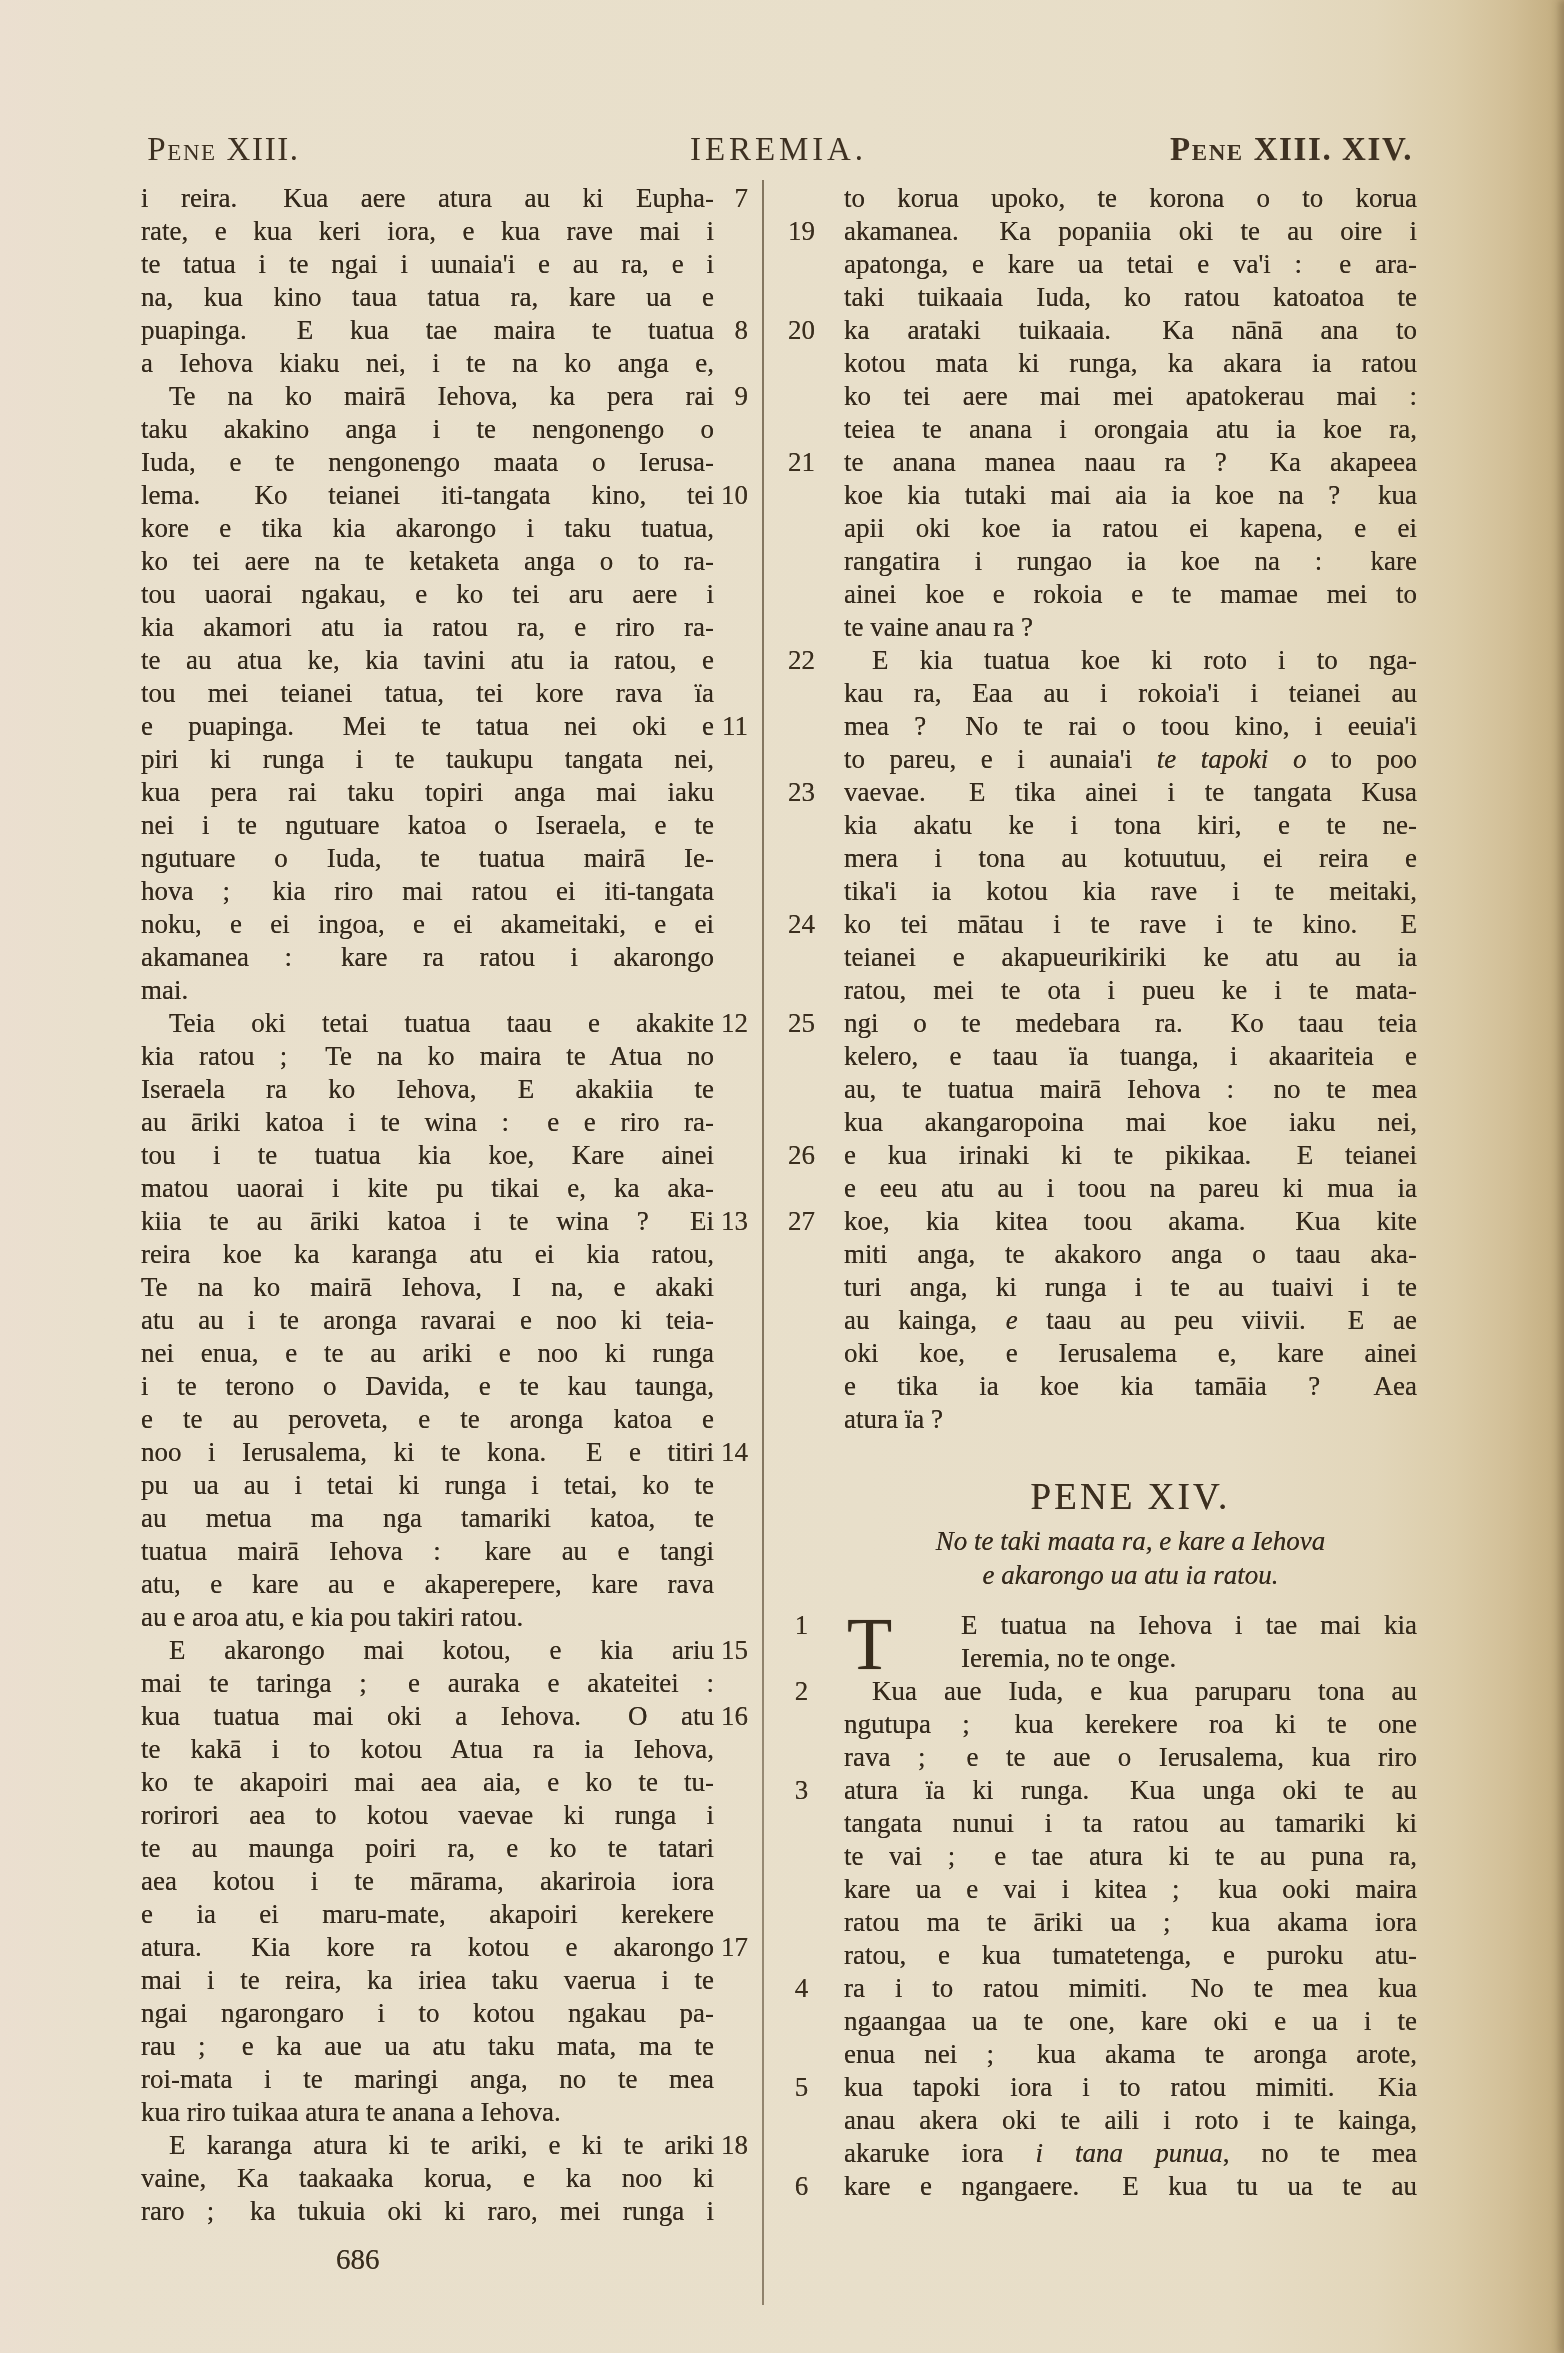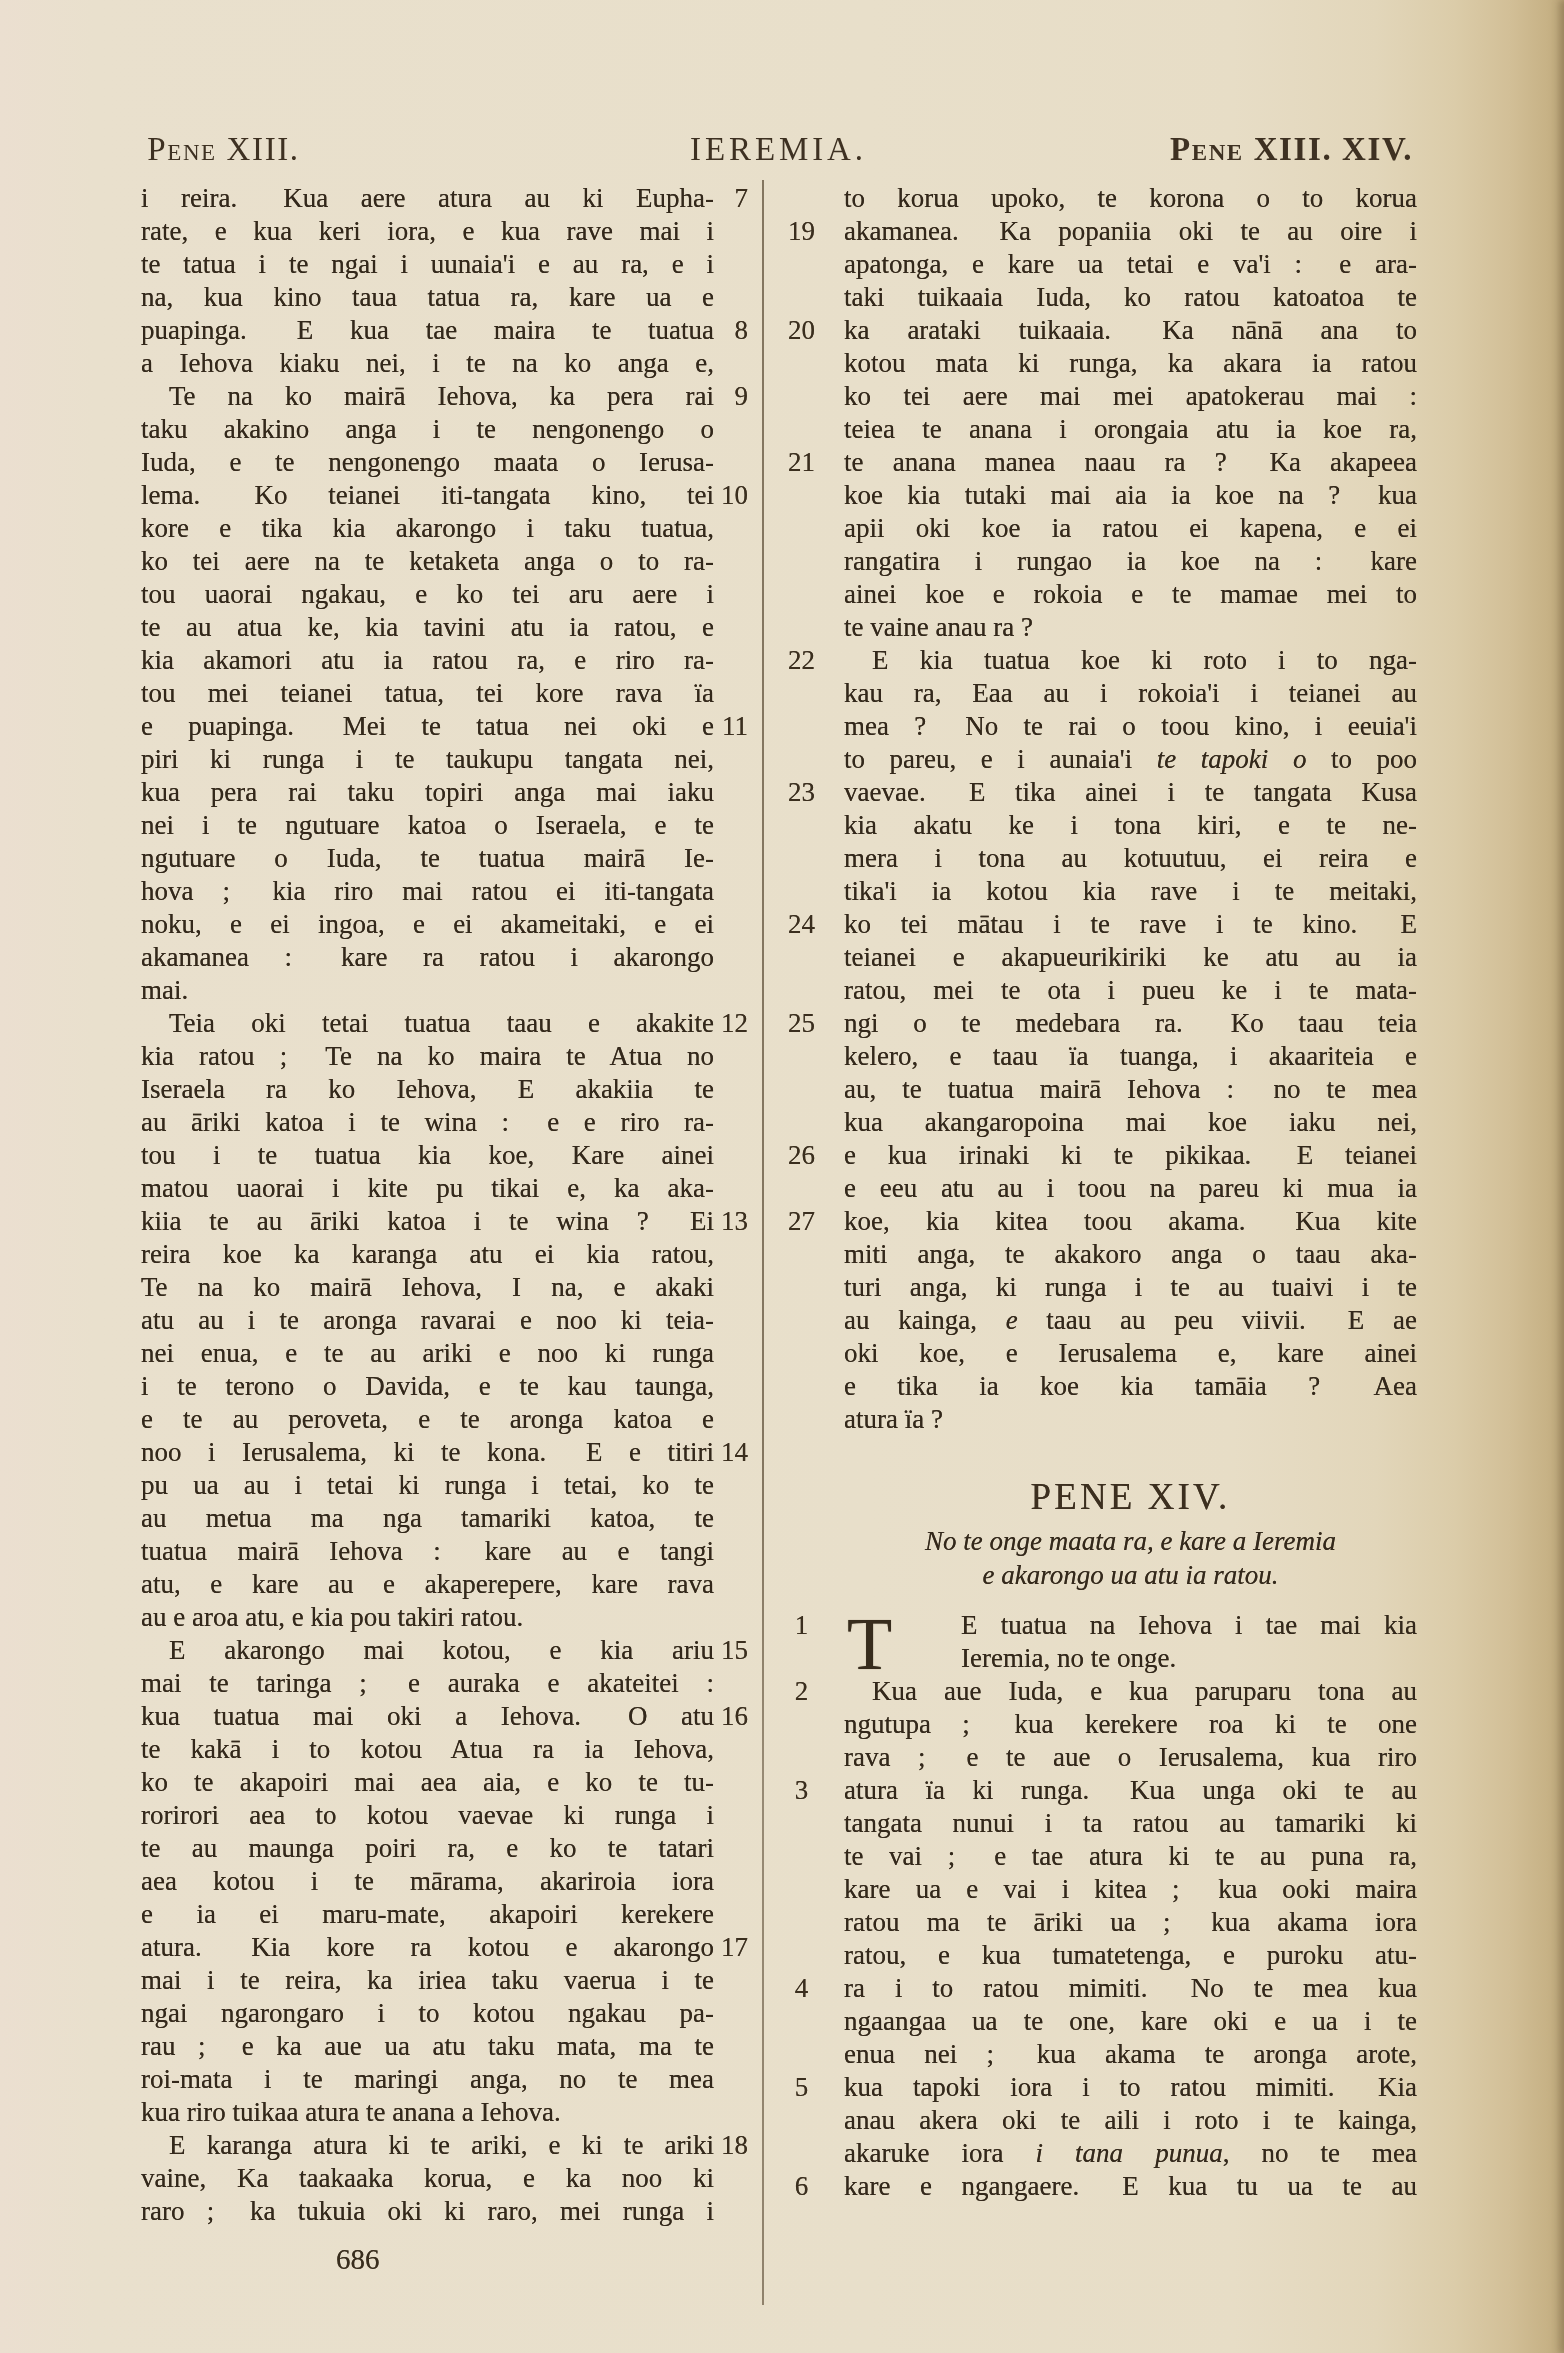--- a/index.html
+++ b/index.html
@@ -126,24 +126,24 @@
       <div class="line">
         <span class="txt">kore e tika kia akarongo i taku tuatua,</span>
       </div>
       <div class="line">
         <span class="txt">ko tei aere na te ketaketa anga o to ra-</span>
       </div>
       <div class="line">
         <span class="txt">tou uaorai ngakau, e ko tei aru aere i</span>
       </div>
       <div class="line">
+        <span class="txt">kia akamori atu ia ratou ra, e riro ra-</span>
+      </div>
+      <div class="line">
         <span class="txt">te au atua ke, kia tavini atu ia ratou, e</span>
-      </div>
-      <div class="line">
-        <span class="txt">kia akamori atu ia ratou ra, e riro ra-</span>
       </div>
       <div class="line">
         <span class="txt">tou mei teianei tatua, tei kore rava ïa</span>
       </div>
       <div class="line">
         <span class="vn vleft">11</span>
         <span class="txt">e puapinga.  Mei te tatua nei oki e</span>
       </div>
       <div class="line">
         <span class="txt">piri ki runga i te taukupu tangata nei,</span>
@@ -409,21 +409,21 @@
       <div class="line">
         <span class="txt">e tika ia koe kia tamāia ?  Aea</span>
       </div>
       <div class="line nj">
         <span class="txt">atura ïa ?</span>
       </div>
       <div class="line heading">
         <span class="txt">PENE XIV.</span>
       </div>
       <div class="line italic">
-        <span class="txt">No te onge maata ra, e kare a Ieremia</span>
+        <span class="txt">No te taki maata ra, e kare a Iehova</span>
       </div>
       <div class="line italic">
         <span class="txt">e akarongo ua atu ia ratou.</span>
       </div>
       <div class="line dc1">
         <span class="vn vright">1</span>
         <span class="cap">T</span>
         <span class="txt">E tuatua na Iehova i tae mai kia</span>
       </div>
       <div class="line dc2 nj">

